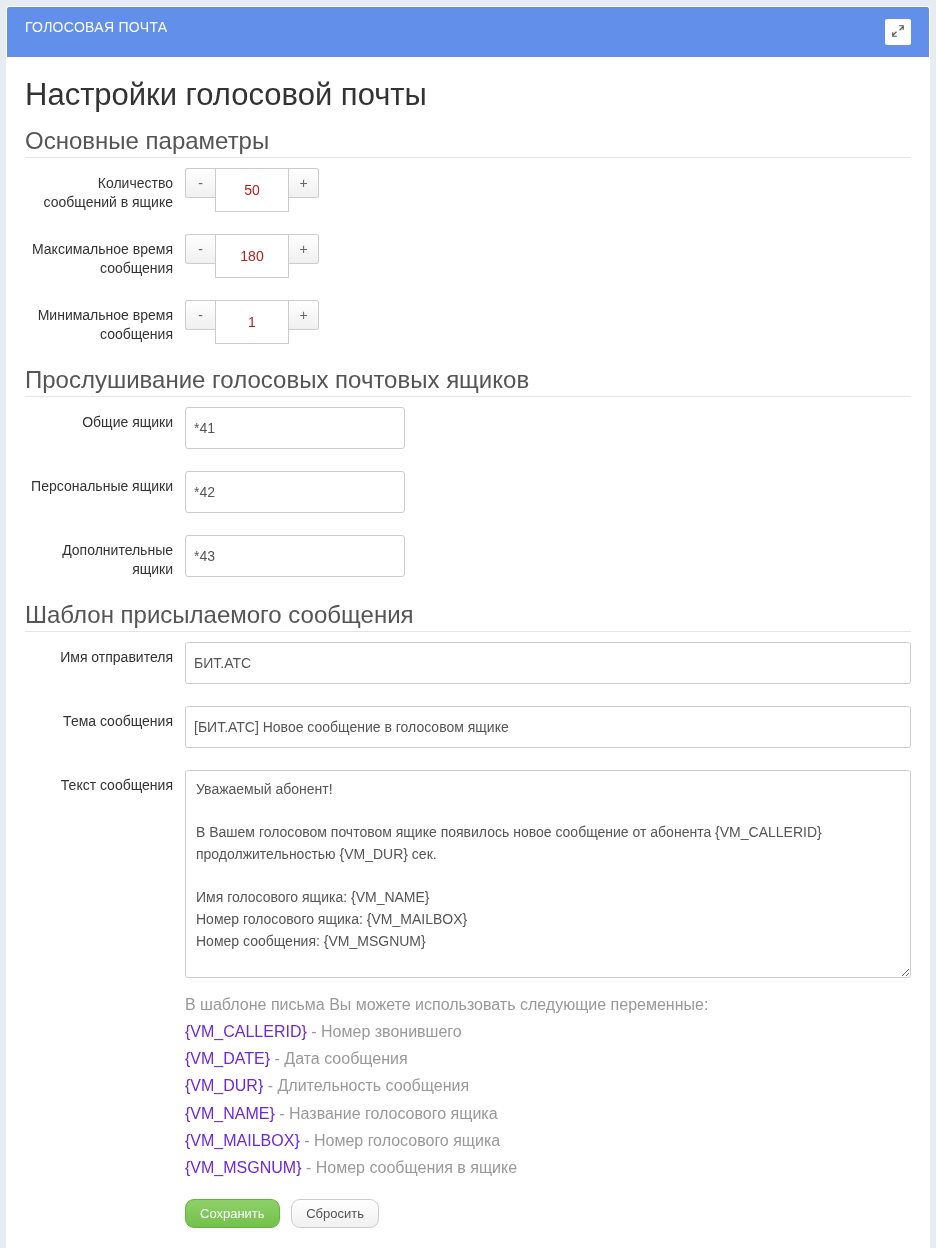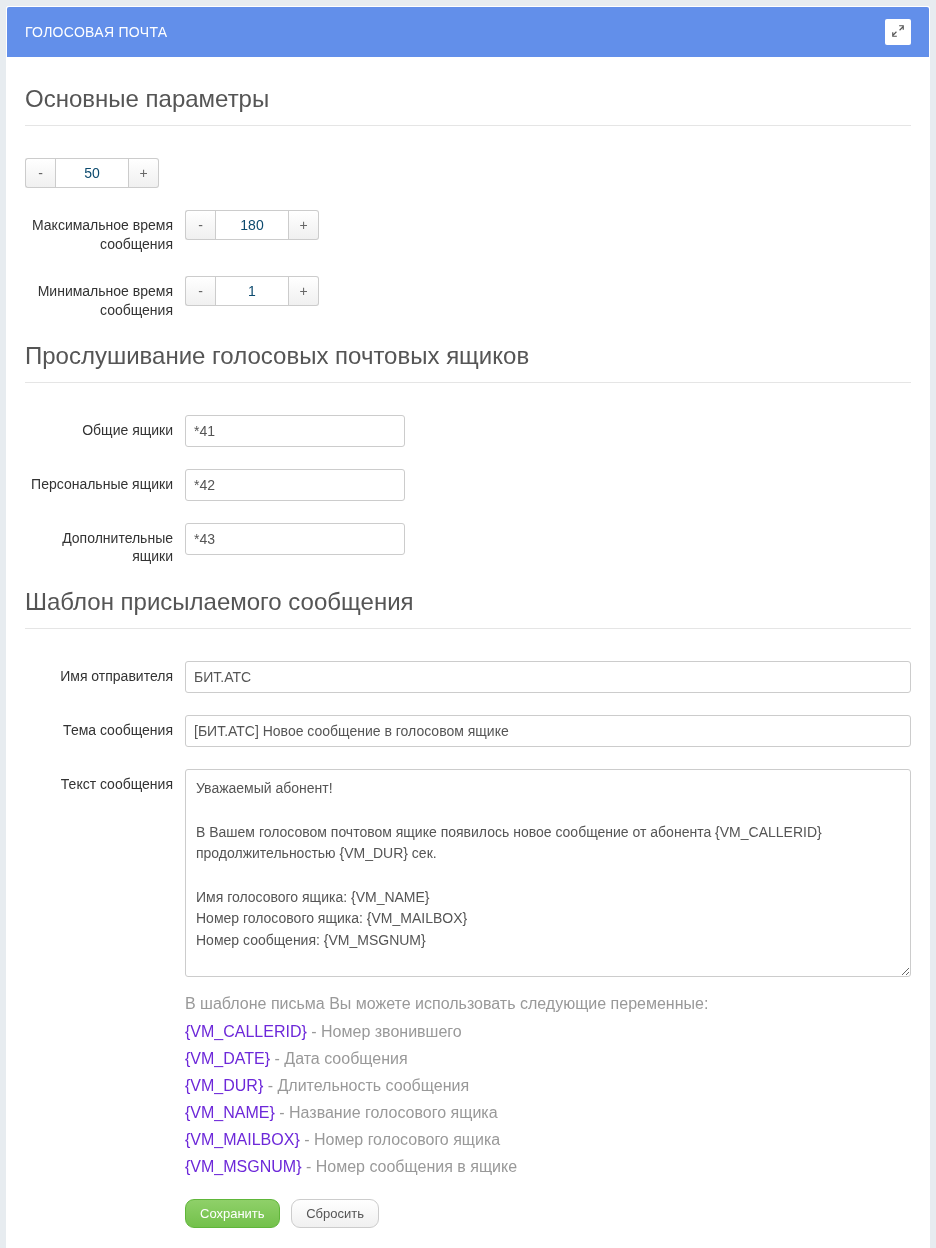--- a/index.html
+++ b/index.html
@@ -1,35 +1,35 @@
 <!DOCTYPE html>
 <html><head>
 <meta charset="utf-8">
 <style>
 *{box-sizing:border-box;margin:0;padding:0}
 html,body{background:#e7ecf0;font-family:"Helvetica Neue",Helvetica,Arial,sans-serif;font-size:13px;color:#333;width:936px}
 .panel{margin:6px;border:1px solid #fff;border-radius:2px;background:#fff}
-.panel-header{background:#628fea;color:#fff;padding:12px 18px;display:flex;justify-content:space-between;align-items:center;border-top-left-radius:2px;border-top-right-radius:2px}
+.panel-header{background:#628fea;color:#fff;padding:12px 18px;display:flex;justify-content:space-between;align-items:flex-start;border-top-left-radius:2px;border-top-right-radius:2px}
 .panel-title{font-size:14px;font-weight:500;letter-spacing:.3px}
 .expand-btn{background:#fff;border:none;border-radius:2px;width:26px;height:26px;display:flex;align-items:center;justify-content:center;cursor:pointer;padding:0}
 .expand-btn svg{width:14px;height:14px;fill:#555}
 .panel-body{padding:20px 18px 24px}
 h1{font-size:31px;font-weight:400;color:#333;margin-bottom:14px}
-h2.section{font-size:24px;font-weight:300;color:#555;padding-bottom:12px;margin-top:18px;margin-bottom:32px;border-bottom:1px solid #e5e5e5}
+h2.section{font-size:24px;font-weight:300;color:#555;padding-bottom:2px;margin-top:18px;margin-bottom:10px;border-bottom:1px solid #e5e5e5}
 h2.section:first-of-type{margin-top:8px}
 .form-row{display:flex;align-items:flex-start;margin-bottom:22px}
 .form-row.last{margin-bottom:0}
 .label-col{flex:0 0 160px;text-align:right;padding-right:12px;padding-top:6px;font-size:14px;color:#333;line-height:1.35}
 .field-col{flex:1}
 .spinner{display:flex;width:134px}
 .spinner button{width:30px;height:30px;border:1px solid #ccc;background:linear-gradient(#fff,#f0f0f0);font-size:14px;color:#666;cursor:pointer;padding:0}
 .spinner button.minus{border-top-left-radius:3px;border-bottom-left-radius:3px;border-right:none}
 .spinner button.plus{border-top-right-radius:3px;border-bottom-right-radius:3px;border-left:none}
-.spinner input{width:74px;height:30px;text-align:center;border:1px solid #ccc;font-size:14px;color:#0c4a6e;outline:none}
-.text-input{width:220px;height:32px;padding:12px 8px;border:1px solid #ccc;border-radius:3px;font-size:14px;color:#555;outline:none}
+.spinner input{width:74px;height:44px;text-align:center;border:1px solid #ccc;font-size:14px;color:#b91c1c;outline:none}
+.text-input{width:220px;height:42px;padding:12px 8px;border:1px solid #ccc;border-radius:3px;font-size:14px;color:#555;outline:none}
 .text-input.wide{width:100%}
 textarea.text-input{height:208px;resize:both;padding:8px 10px;line-height:1.55;font-family:inherit}
 .help-text{font-size:16px;color:#999;margin-top:10px;line-height:1.7}
 .help-text b{color:#6d28d9;font-weight:400}
 .btn-row{margin-top:18px}
 .btn{display:inline-block;padding:6px 14px;font-size:13px;border-radius:9px;cursor:pointer;border:1px solid;margin-right:8px}
 .btn-success{background:linear-gradient(#8fd069,#73c14b);border-color:#60b63a;color:#fff}
 .btn-default{background:linear-gradient(#fff,#f0f0f0);border-color:#ccc;color:#555}
 </style>
 </head>
@@ -42,24 +42,26 @@
     <button class="expand-btn">
       <span>
         <svg viewBox="0 0 24 24">
             <path d="M4 20l6-6-1.4-1.4L4 17.2V14H2v8h8v-2H4zm16-16l-6 6 1.4 1.4L20 6.8V10h2V2h-8v2h6z"></path>
           </svg>
       </span>
     </button>
   </div>
 
   <div class="panel-body">
+    <h1>Настройки голосовой почты</h1>
 
     <h2 class="section">Основные параметры</h2>
 
     <div class="form-row">
+      <div class="label-col">Количество сообщений в ящике</div>
       <div class="field-col">
         <div class="spinner">
           <button class="minus">-</button>
           <input type="text" value="50" style="">
           <button class="plus">+</button>
         </div>
       </div>
     </div>
 
     <div class="form-row">

